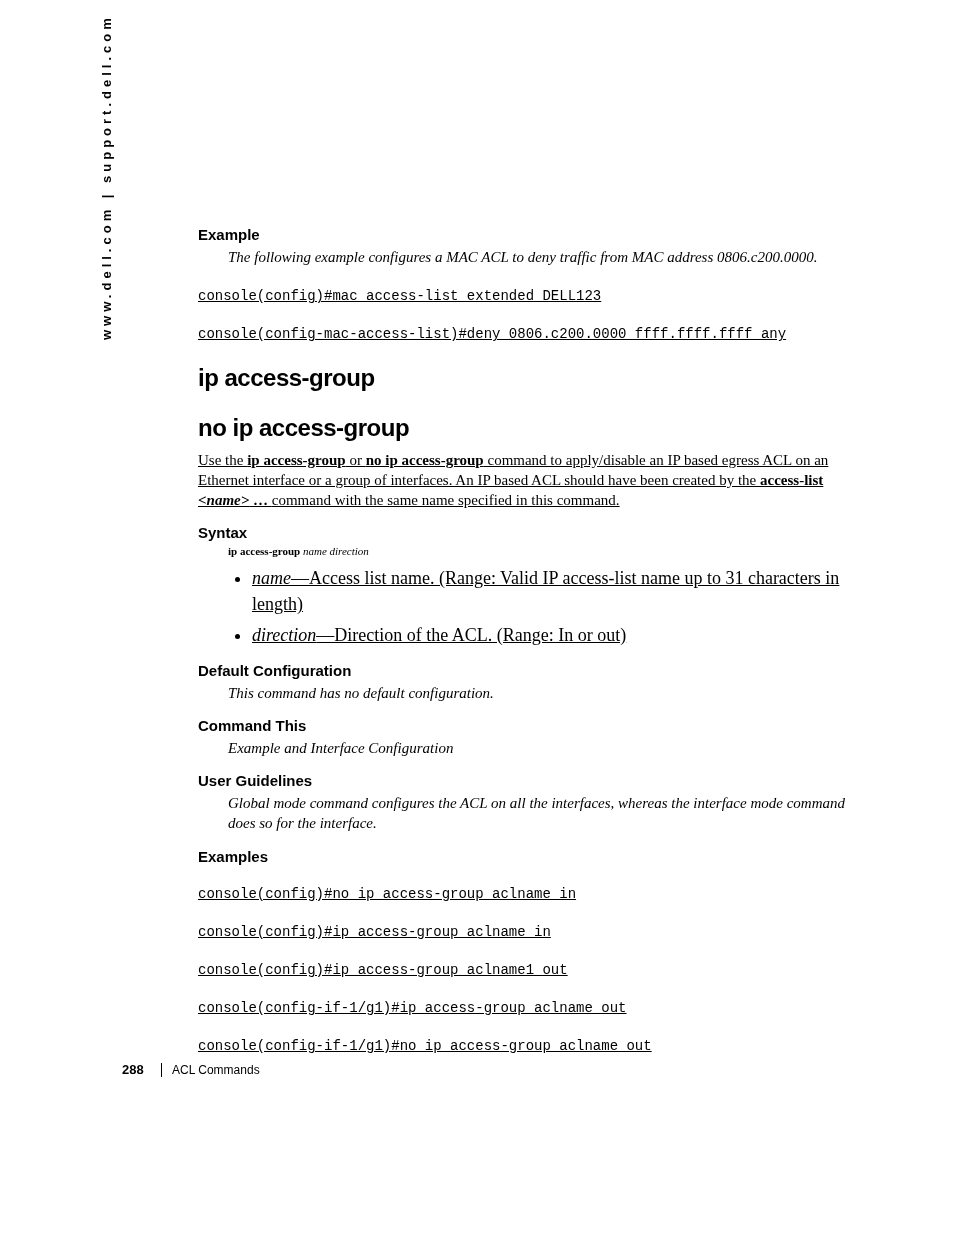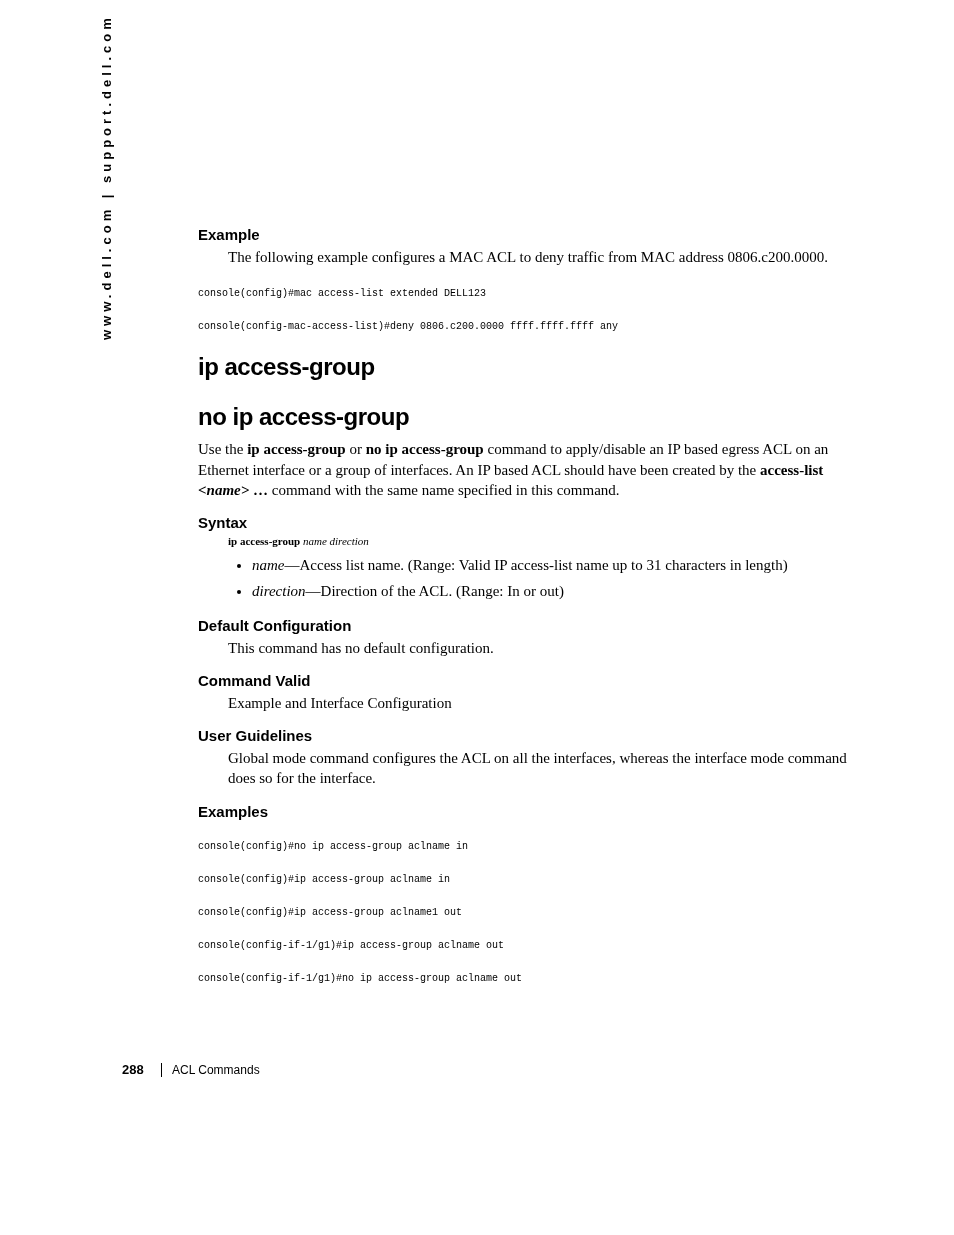--- a/index.html
+++ b/index.html
@@ -36,50 +36,54 @@
     font-family: Arial, Helvetica, sans-serif;
     font-weight: bold;
     font-size: 15px;
     margin: 8px 0 4px 0;
   }
   .body-indent {
     margin-left: 30px;
     font-size: 15px;
     line-height: 1.35;
     margin-bottom: 10px;
+    font-style: italic;
   }
   .code {
     font-family: 'Courier New', Courier, monospace;
-    font-size: 10px;
+    font-size: 14px;
     line-height: 1.3;
     margin: 20px 0;
     white-space: pre-wrap;
+    text-decoration: underline;
   }
   h1.cmd-title {
     font-family: Arial, Helvetica, sans-serif;
     font-weight: bold;
     font-size: 24px;
     margin: 18px 0 8px 0;
     letter-spacing: -0.5px;
   }
   .para {
     font-size: 15px;
     line-height: 1.35;
     margin: 0 0 14px 0;
+    text-decoration: underline;
   }
   .bold { font-weight: bold; }
   .italic { font-style: italic; }
   ul.bullets {
     margin: 4px 0 14px 30px;
     padding-left: 24px;
   }
   ul.bullets li {
-    font-size: 15px;
+    font-size: 18px;
     line-height: 1.45;
     margin-bottom: 4px;
+    text-decoration: underline;
   }
   .syntax-line {
     margin-left: 30px;
     font-size: 11px;
     margin-bottom: 8px;
   }
   .footer {
     position: absolute;
     left: 122px;
     top: 1062px;
@@ -121,21 +125,21 @@
     <span class="bold">ip access-group</span><span class="italic"> name direction</span>
   </div>
   <ul class="bullets">
     <li><span class="italic">name</span><span>—Access list name. (Range: Valid IP access-list name up to 31 characters in length)</span></li>
     <li><span class="italic">direction</span><span>—Direction of the ACL. (Range: In or out)</span></li>
   </ul>
 
   <div class="subhead">Default Configuration</div>
   <div class="body-indent">This command has no default configuration.</div>
 
-  <div class="subhead section-gap">Command Valid</div>
+  <div class="subhead section-gap">Command This</div>
   <div class="body-indent">Example and Interface Configuration</div>
 
   <div class="subhead section-gap">User Guidelines</div>
   <div class="body-indent">Global mode command configures the ACL on all the interfaces, whereas the interface mode command does so for the interface.</div>
 
   <div class="subhead section-gap">Examples</div>
   <div class="code">console(config)#no ip access-group aclname in</div>
   <div class="code">console(config)#ip access-group aclname in</div>
   <div class="code">console(config)#ip access-group aclname1 out</div>
   <div class="code">console(config-if-1/g1)#ip access-group aclname out</div>

